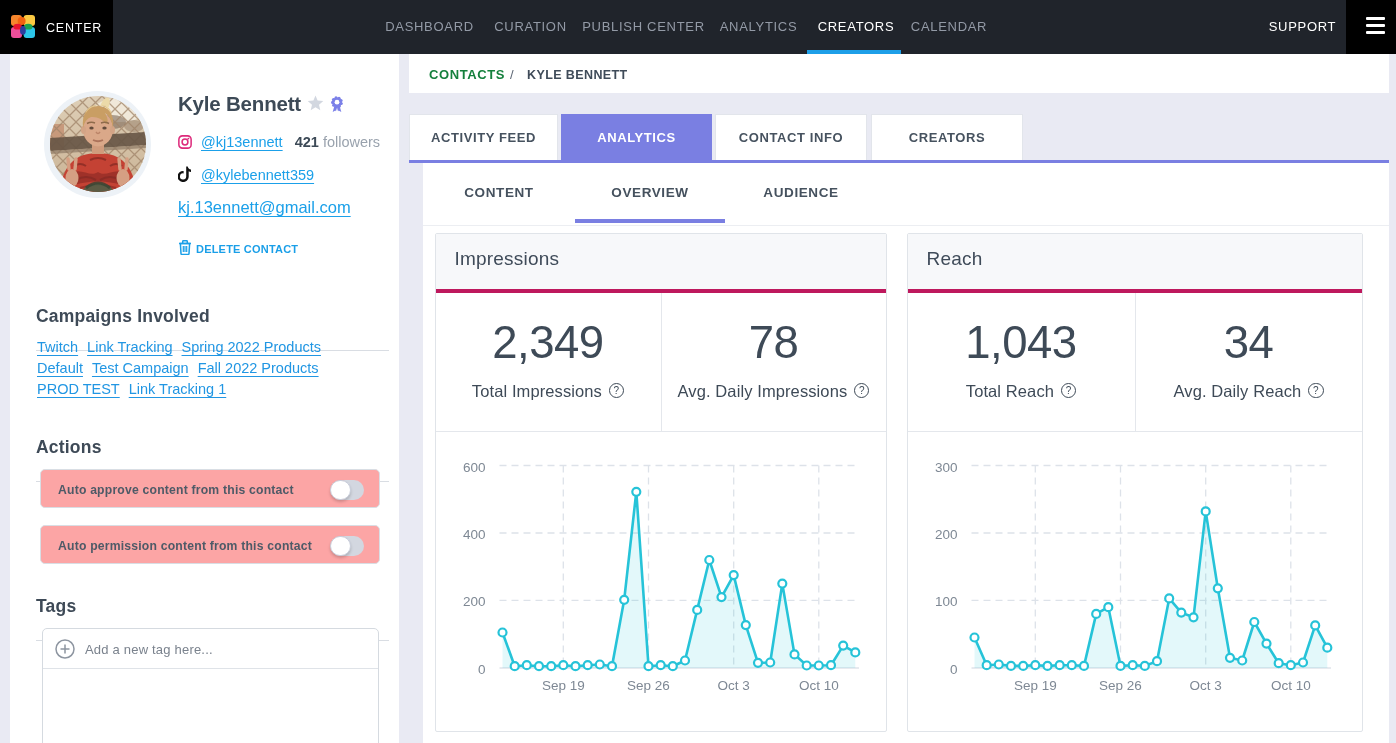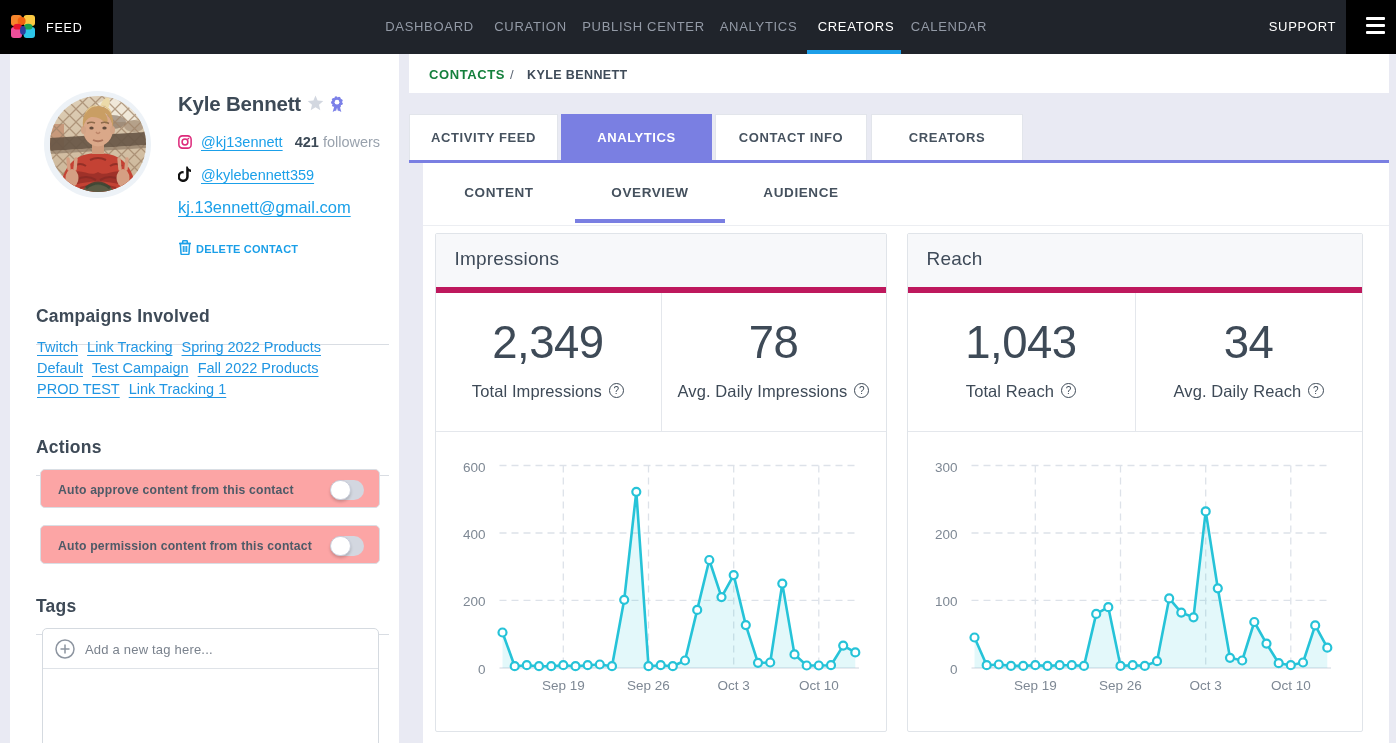--- a/index.html
+++ b/index.html
@@ -28,42 +28,42 @@
 .avatar { position:absolute; left:39.5px; top:41.5px; width:96px; height:96px; border-radius:50%; overflow:hidden; }
 .pname { position:absolute; left:168px; top:38px; font-size:20.5px; font-weight:bold; letter-spacing:-0.2px; color:#3d4a57; }
 .icostar { position:absolute; left:297px; top:41px; }
 .icomedal { position:absolute; left:320px; top:42px; }
 .srow { position:absolute; font-size:14.5px; white-space:nowrap; }
 .srow a, a.blue { color:#1ba0e9; text-decoration:underline; text-underline-offset:3px; }
 .foll-n { font-weight:bold; color:#3d4a57; margin-left:12px; }
 .foll-t { color:#99a2ad; }
 .del { position:absolute; left:168px; top:186px; color:#1a9fe8; font-size:11px; font-weight:bold; letter-spacing:0.2px; }
 .del svg { vertical-align:-2px; margin-right:4px; }
-.shead { position:absolute; left:26px; width:353px; font-size:17.5px; font-weight:bold; color:#3e4a57; letter-spacing:0.2px; border-bottom:1px solid #d9dde3; padding-bottom:17px; }
+.shead { position:absolute; left:26px; width:353px; font-size:17.5px; font-weight:bold; color:#3e4a57; letter-spacing:0.2px; border-bottom:1px solid #d9dde3; padding-bottom:23px; }
 .clinks { position:absolute; left:27px; width:356px; font-size:14.5px; line-height:20.8px; }
 .clinks a { color:#2196e3; text-decoration:underline; text-underline-offset:2.5px; margin-right:9px; white-space:nowrap; }
 .togglebox { position:absolute; left:30px; width:340px; height:39px; border:1px solid #d9dee4; border-radius:5px; background:#fca5a5; }
 .togglebox .lbl { position:absolute; left:17px; top:13px; font-size:12.2px; font-weight:bold; letter-spacing:0.2px; color:#4e5a67; }
 .pill { position:absolute; right:15px; top:9.5px; width:29px; height:20.5px; border-radius:10.5px; background:#d3d7e0; }
 .knob { position:absolute; left:-5px; top:0; width:20.5px; height:20.5px; border-radius:50%; background:#fff; border:1px solid #c9cedb; box-shadow:0 2px 3px rgba(0,0,0,0.18); }
 .tagbox { position:absolute; left:32px; top:574px; width:337px; height:170px; border:1px solid #d5dae0; border-radius:5px; background:#fff; }
 .tagrow { position:absolute; left:0; top:0; width:100%; height:40px; border-bottom:1px solid #dfe3e8; }
 .tagrow svg { position:absolute; left:12px; top:10px; }
 .tagrow span { position:absolute; left:42px; top:13px; font-size:13px; letter-spacing:0.2px; color:#7a828d; }
 
 .tab { position:absolute; top:114px; height:46px; background:#fff; border:1px solid #e2e5eb; border-bottom:none; text-align:center; font-size:13px; font-weight:bold; letter-spacing:0.6px; color:#46525f; line-height:46px; }
 .tab.on { background:#7a7fe2; border-color:#7a7fe2; color:#fff; }
 .tabline { position:absolute; left:409px; top:160px; width:980px; height:3px; background:#7a7fe2; }
 
 .panel { position:absolute; left:423px; top:163px; width:966px; height:580px; background:#fff; }
 .stab { position:absolute; top:22px; width:151px; text-align:center; font-size:13.5px; font-weight:bold; letter-spacing:0.6px; color:#45515e; }
 .stabline { position:absolute; left:151.5px; top:56px; width:150px; height:4px; background:#7a7fe2; }
 .stabborder { position:absolute; left:0; top:62px; width:966px; height:1px; background:#eceef2; }
 .card { position:absolute; top:233px; height:499px; background:#fff; border:1px solid #e0e4e9; border-radius:2px; }
-.chead { position:absolute; left:0; top:0; width:100%; height:59px; background:#f7f8fa; border-bottom:6px solid #be185d; }
+.chead { position:absolute; left:0; top:0; width:100%; height:59px; background:#f7f8fa; border-bottom:4px solid #be185d; }
 .chead span { position:absolute; left:19px; top:14px; font-size:19px; color:#3f4b59; letter-spacing:0.2px; }
 .stats { position:absolute; left:0; top:59px; width:100%; height:139px; border-bottom:1px solid #e4e7ec; }
 .scol { position:absolute; top:0; height:100%; }
 .scol.b1 { border-right:1px solid #e4e7ec; }
 .bignum { position:absolute; left:0; top:24px; width:100%; text-align:center; font-size:45.5px; color:#3e4a57; letter-spacing:-0.5px; }
 .slab { position:absolute; left:0; top:89px; width:100%; text-align:center; font-size:16.5px; color:#3e4a57; letter-spacing:0.1px; }
 .qm { display:inline-block; width:15.5px; height:15.5px; border:1.2px solid #3e4a57; border-radius:50%; font-size:10px; line-height:14.5px; text-align:center; vertical-align:3.5px; margin-left:2px; letter-spacing:0; }
 .chart { position:absolute; top:431px; width:456px; height:272px; }
 </style>
 </head>
@@ -74,21 +74,21 @@
     <svg width="24" height="23" viewBox="0 0 24 23" xmlns="http://www.w3.org/2000/svg">
       <rect x="0" y="0" width="11" height="11" rx="3" fill="#f6862d"></rect>
       <rect x="12.6" y="0" width="11.4" height="11" rx="3" fill="#fbc942"></rect>
       <rect x="0" y="12" width="11" height="11" rx="3" fill="#ee4e9b"></rect>
       <rect x="12.6" y="12" width="11.4" height="11" rx="3" fill="#2cc5e9"></rect>
       <circle cx="10.6" cy="6" r="4" fill="#f2620f"></circle>
       <ellipse cx="6.6" cy="11.7" rx="4.3" ry="2.9" fill="#e8132e"></ellipse>
       <ellipse cx="17.2" cy="11.7" rx="4.3" ry="2.9" fill="#1ba351"></ellipse>
       <ellipse cx="11.9" cy="15.4" rx="2.9" ry="4.4" fill="#2b3e9f"></ellipse>
     </svg>
-    <div class="logotxt">FEED</div>
+    <div class="logotxt">CENTER</div>
   </div>
   <div class="navitem" style="left:429.5px">DASHBOARD</div>
   <div class="navitem" style="left:530.5px">CURATION</div>
   <div class="navitem" style="left:643.5px">PUBLISH CENTER</div>
   <div class="navitem" style="left:758.5px">ANALYTICS</div>
   <div class="navitem on" style="left:856px">CREATORS</div>
   <div class="navitem" style="left:949px">CALENDAR</div>
   <div class="navitem on" style="left:1302.5px">SUPPORT</div>
   <div class="navbar-ul"></div>
   <div class="hambox">

